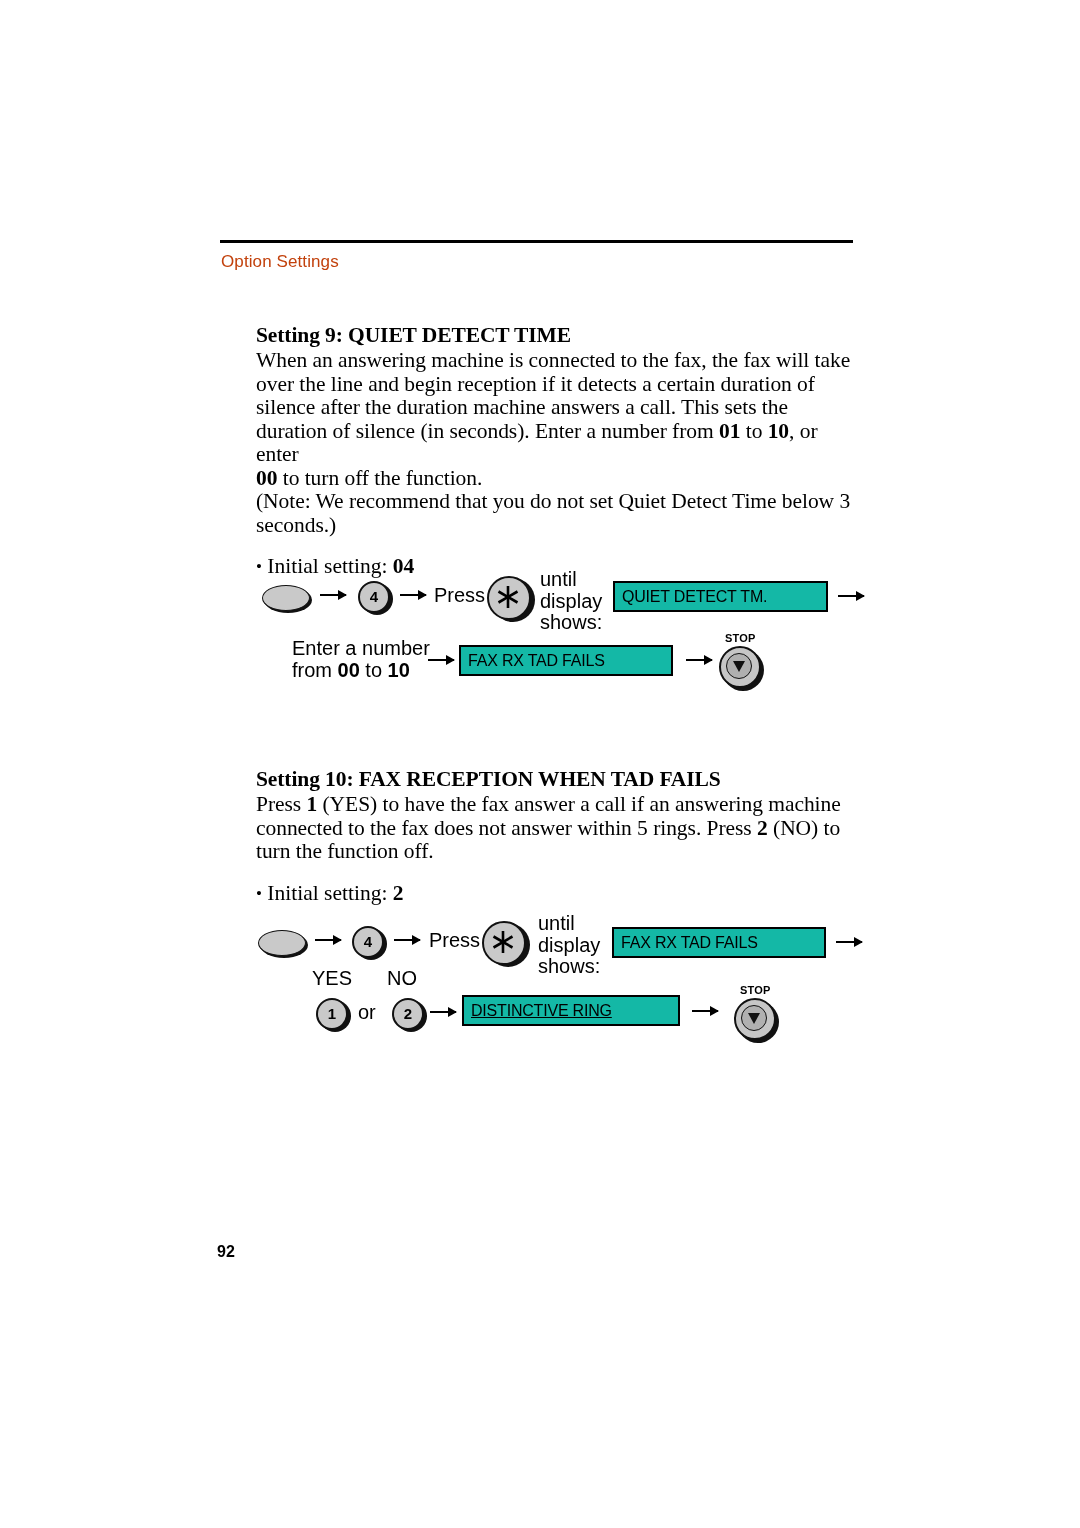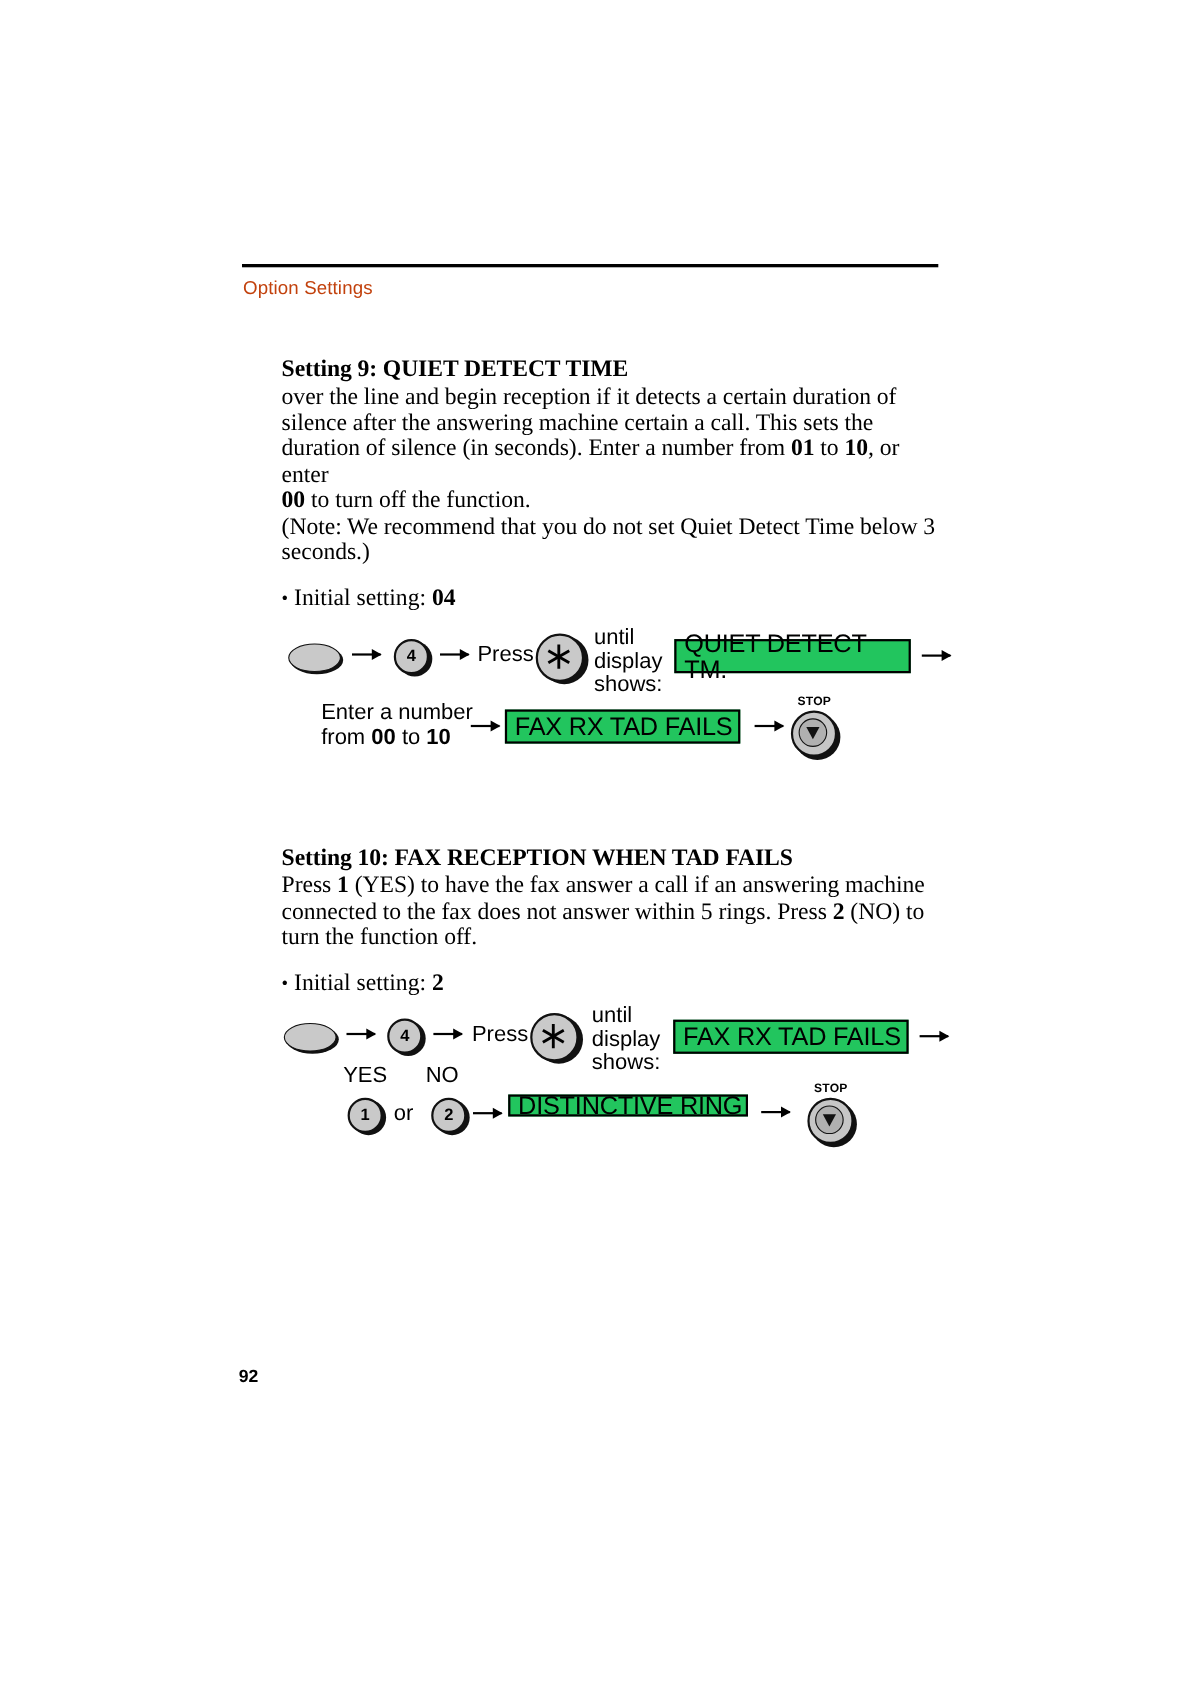--- a/index.html
+++ b/index.html
@@ -172,23 +172,23 @@
     width: 0; height: 0;
     border-top: 5px solid transparent;
     border-bottom: 5px solid transparent;
     border-left: 9px solid #000;
   }
 
   
   .lcd {
     position: absolute;
     border: 2px solid #000;
-    background: #22c55e;
-    font-family: "Liberation Sans", sans-serif;
-    font-size: 23px;
+    background: #14b8a6;
+    font-family: "Liberation Sans", sans-serif;
+    font-size: 16px;
     color: #000;
     padding-left: 7px;
     line-height: 1;
     display: flex;
     align-items: center;
     letter-spacing: -0.2px;
     box-sizing: border-box;
   }
 
   
@@ -214,22 +214,23 @@
   }
 </style>
 </head>
 <body>
 
 <div class="header-rule"></div>
 <div class="header-label">Option Settings</div>
 
 <div class="content" style="top:322px;">
   <p class="sec-heading">Setting 9: QUIET DETECT TIME</p>
+  <p class="para">When an answering machine is connected to the fax, the fax will take</p>
   <p class="para">over the line and begin reception if it detects a certain duration of</p>
-  <p class="para">silence after the answering machine certain a call. This sets the</p>
+  <p class="para">silence after the duration machine answers a call. This sets the</p>
   <p class="para"><span>duration of silence (in seconds). Enter a number from <b>01</b> to <b>10</b>, or enter</span></p>
   <p class="para"><span><b>00</b> to turn off the function.</span></p>
   <p class="para">(Note: We recommend that you do not set Quiet Detect Time below 3</p>
   <p class="para">seconds.)</p>
   <p class="bullet-line"><span class="dot">•</span>&nbsp;<span>Initial setting:</span> <b>04</b></p>
 </div>
 
 <div class="diagram" style="left:0;top:0;width:1080px;height:1528px;pointer-events:none;">
 
   <div class="func-key" style="left:262px;top:573px;pointer-events:auto;">
@@ -331,21 +332,21 @@
 
   <div class="dlabel" style="left:312px;top:968px;">YES</div>
   <div class="dlabel" style="left:387px;top:968px;">NO</div>
 
   <div class="num-key" style="left:316px;top:998px;pointer-events:auto;">1</div>
   <div class="dlabel" style="left:358px;top:1002px;">or</div>
   <div class="num-key" style="left:392px;top:998px;pointer-events:auto;">2</div>
 
   <div class="arrow" style="left:430px;top:1011px;width:26px;"></div>
 
-  <div class="lcd" style="left:462px;top:995px;width:218px;height:20px;">DISTINCTIVE RING</div>
+  <div class="lcd" style="left:462px;top:995px;width:218px;height:31px;text-decoration:underline;">DISTINCTIVE RING</div>
 
   <div class="arrow" style="left:692px;top:1010px;width:26px;"></div>
 
   <div class="stop-key" style="left:734px;top:985px;pointer-events:auto;">
     <span class="cap">STOP</span>
     <span class="disc">
       <span class="inner">
         <span class="tri"></span>
       </span>
     </span>

